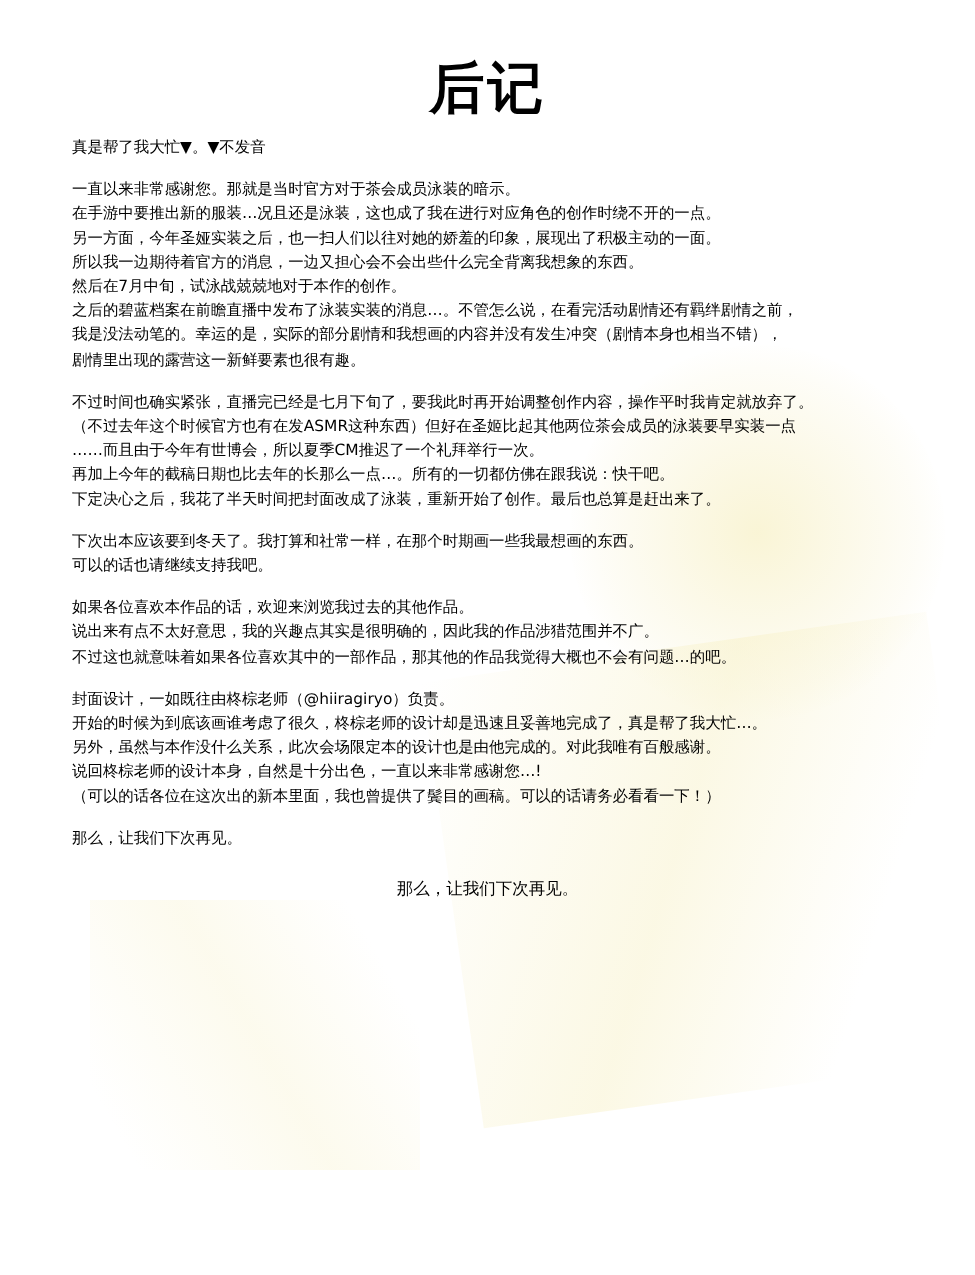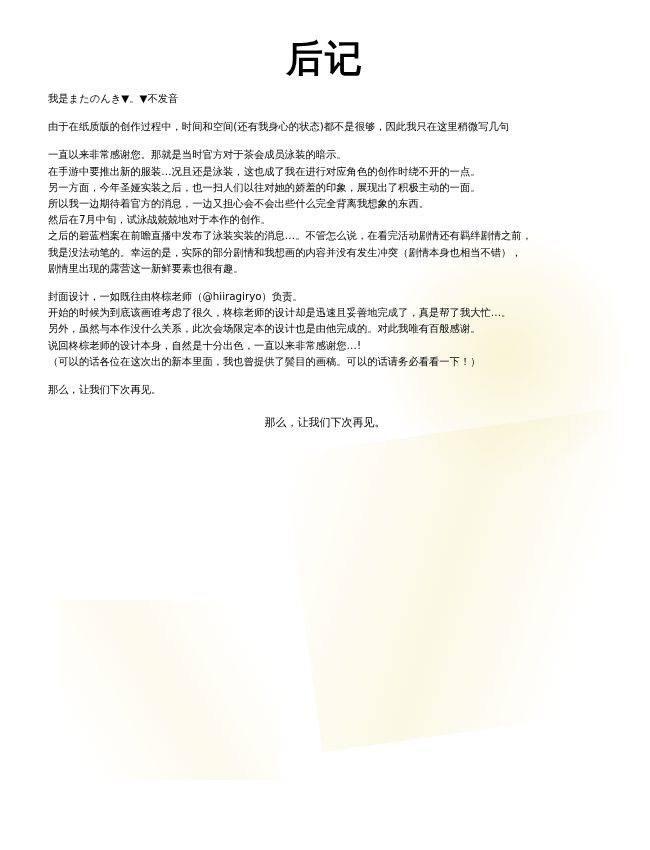--- a/index.html
+++ b/index.html
@@ -88,30 +88,39 @@
 
   <div class="wm wm1"></div>
   <div class="wm wm2"></div>
   <div class="wm wm3"></div>
 
   <div class="content">
 
     <div class="title">后记</div>
 
     <div class="body-block">
-      <p class="para">我是またのんき▼。▼不发音</p>
-      <p class="para">由于在纸质版的创作过程中，时间和空间(还有我身心的状态)都不是很够，因此我只在这里稍微写几句</p>
+      <p class="para">真是帮了我大忙▼。▼不发音</p>
       <p class="para">一直以来非常感谢您。那就是当时官方对于茶会成员泳装的暗示。
 在手游中要推出新的服装…况且还是泳装，这也成了我在进行对应角色的创作时绕不开的一点。
 另一方面，今年圣娅实装之后，也一扫人们以往对她的娇羞的印象，展现出了积极主动的一面。
 所以我一边期待着官方的消息，一边又担心会不会出些什么完全背离我想象的东西。
 然后在7月中旬，试泳战兢兢地对于本作的创作。
 之后的碧蓝档案在前瞻直播中发布了泳装实装的消息…。不管怎么说，在看完活动剧情还有羁绊剧情之前，
 我是没法动笔的。幸运的是，实际的部分剧情和我想画的内容并没有发生冲突（剧情本身也相当不错），
 剧情里出现的露营这一新鲜要素也很有趣。</p>
+      <p class="para">不过时间也确实紧张，直播完已经是七月下旬了，要我此时再开始调整创作内容，操作平时我肯定就放弃了。
+（不过去年这个时候官方也有在发ASMR这种东西）但好在圣姬比起其他两位茶会成员的泳装要早实装一点
+……而且由于今年有世博会，所以夏季CM推迟了一个礼拜举行一次。
+再加上今年的截稿日期也比去年的长那么一点…。所有的一切都仿佛在跟我说：快干吧。
+下定决心之后，我花了半天时间把封面改成了泳装，重新开始了创作。最后也总算是赶出来了。</p>
+      <p class="para">下次出本应该要到冬天了。我打算和社常一样，在那个时期画一些我最想画的东西。
+可以的话也请继续支持我吧。</p>
+      <p class="para">如果各位喜欢本作品的话，欢迎来浏览我过去的其他作品。
+说出来有点不太好意思，我的兴趣点其实是很明确的，因此我的作品涉猎范围并不广。
+不过这也就意味着如果各位喜欢其中的一部作品，那其他的作品我觉得大概也不会有问题…的吧。</p>
       <p class="para">封面设计，一如既往由柊棕老师（@hiiragiryo）负责。
 开始的时候为到底该画谁考虑了很久，柊棕老师的设计却是迅速且妥善地完成了，真是帮了我大忙…。
 另外，虽然与本作没什么关系，此次会场限定本的设计也是由他完成的。对此我唯有百般感谢。
 说回柊棕老师的设计本身，自然是十分出色，一直以来非常感谢您…!
 （可以的话各位在这次出的新本里面，我也曾提供了鬓目的画稿。可以的话请务必看看一下！）</p>
       <p class="para">那么，让我们下次再见。</p>
     </div>
 
     <div class="centered">那么，让我们下次再见。</div>
 

